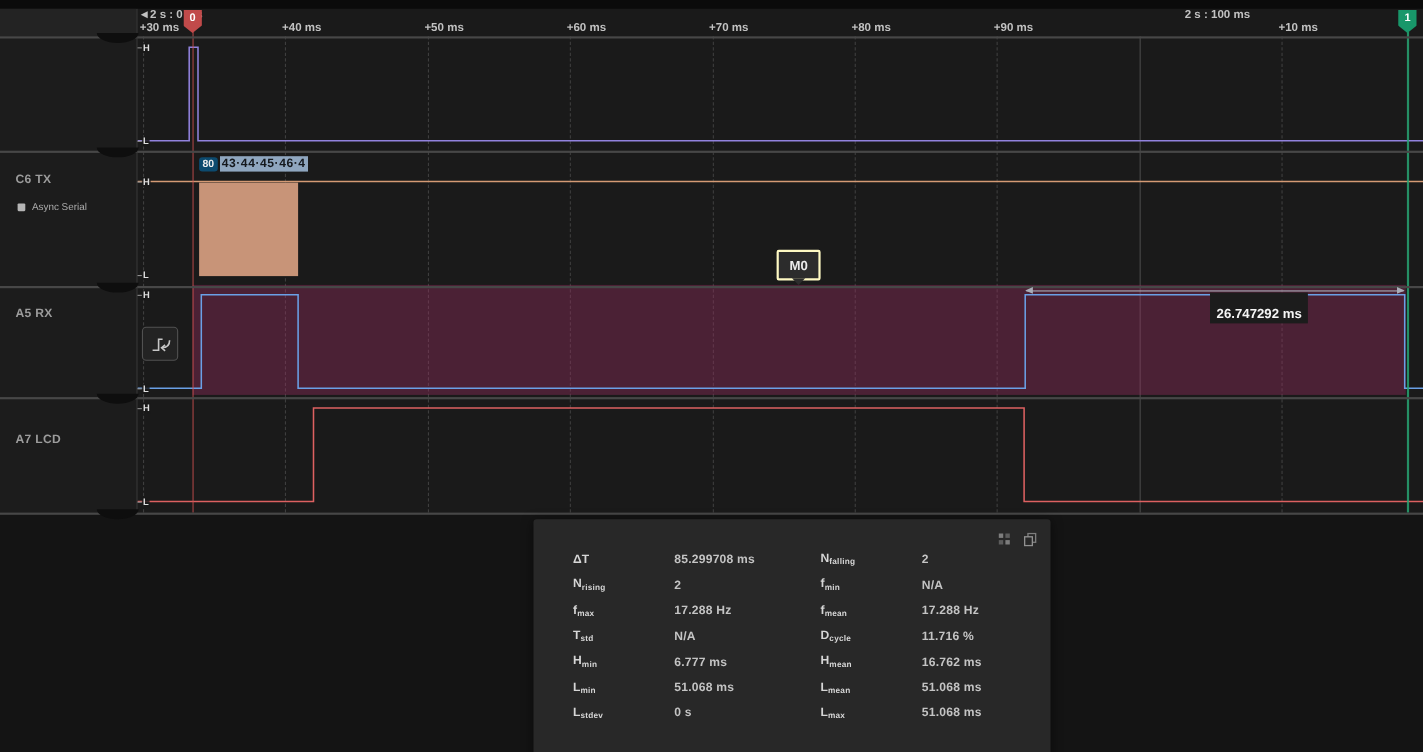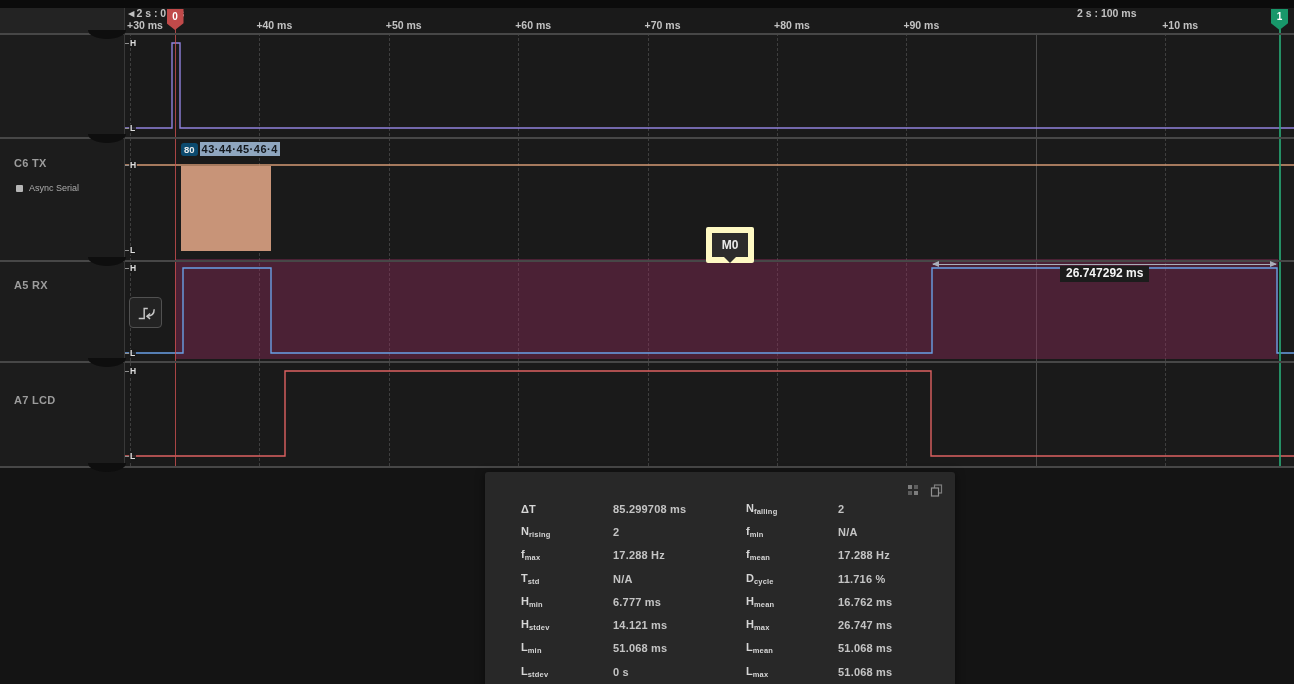--- a/index.html
+++ b/index.html
@@ -48,33 +48,33 @@
     font-size:10px;font-weight:bold;text-align:center;line-height:16px;
     clip-path:polygon(0 0,100% 0,100% 68%,50% 100%,0 68%);cursor:pointer;}
 
   
   #serial-annotation{position:absolute;z-index:7;display:flex;align-items:center;height:16px;white-space:nowrap;}
   #annotation-frame-badge{background:#0c4a6e;color:#ededed;font-size:9.5px;font-weight:bold;
     border-radius:3px;padding:1px 3px;margin-right:2px;}
   #annotation-bytes{background:#8fa6bf;color:#14181d;font-size:11px;font-weight:600;padding:1px 2px;letter-spacing:.5px;}
 
   
-  #m0-marker-label{position:absolute;z-index:8;background:#2c2c2c;border:6px solid #fef9c3;border-radius:2px;
+  #m0-marker-label{position:absolute;z-index:8;background:#2c2c2c;border:2px solid #fef9c3;border-radius:2px;
     width:36px;height:24px;color:#eaeaea;font-size:12px;font-weight:bold;text-align:center;line-height:24px;cursor:pointer;}
   #m0-marker-label::after{content:"";position:absolute;left:50%;bottom:-6px;margin-left:-6px;
     border-left:6px solid transparent;border-right:6px solid transparent;border-top:6px solid #2c2c2c;}
 
   
   #pulse-width-arrow{position:absolute;height:0;border-top:1.4px solid #a9adb8;z-index:7;}
   #pulse-width-arrow::before,#pulse-width-arrow::after{content:"";position:absolute;top:-4.5px;
     border-top:3.5px solid transparent;border-bottom:3.5px solid transparent;}
   #pulse-width-arrow::before{left:-1px;border-right:7px solid #a9adb8;}
   #pulse-width-arrow::after{right:-1px;border-left:7px solid #a9adb8;}
   #pulse-width-label{position:absolute;z-index:8;background:#1c1c1c;color:#f5f5f5;
-    font-size:12px;font-weight:bold;padding:0 6px 2px;white-space:nowrap;}
+    font-size:12px;font-weight:bold;padding:12px 6px 2px;white-space:nowrap;margin-left:40px;}
 
   
   #jump-to-edge-button{position:absolute;left:129px;top:297px;width:31px;height:29px;z-index:7;
     background:#232323;border:1px solid #515151;border-radius:4px;display:flex;align-items:center;justify-content:center;cursor:pointer;}
 
   
   #measurement-panel{position:absolute;left:485px;top:472px;width:470px;height:230px;background:#282828;
     border-radius:3px;box-shadow:0 2px 10px rgba(0,0,0,.5);z-index:9;}
   #panel-toolbar{position:absolute;right:12px;top:11px;display:flex;gap:9px;}
   .panel-icon-btn{width:14px;height:14px;display:flex;align-items:center;justify-content:center;cursor:pointer;opacity:.75;}
@@ -171,26 +171,20 @@
           <span class="mlabel">T<sub>std</sub></span>
           <span class="mvalue">N/A</span>
           <span class="mlabel">D<sub>cycle</sub></span>
           <span class="mvalue">11.716 %</span>
         </div>
         <div class="measurement-row">
           <span class="mlabel">H<sub>min</sub></span>
           <span class="mvalue">6.777 ms</span>
           <span class="mlabel">H<sub>mean</sub></span>
           <span class="mvalue">16.762 ms</span>
-        </div>
-        <div class="measurement-row">
-          <span class="mlabel">H<sub>stdev</sub></span>
-          <span class="mvalue">14.121 ms</span>
-          <span class="mlabel">H<sub>max</sub></span>
-          <span class="mvalue">26.747 ms</span>
         </div>
         <div class="measurement-row">
           <span class="mlabel">L<sub>min</sub></span>
           <span class="mvalue">51.068 ms</span>
           <span class="mlabel">L<sub>mean</sub></span>
           <span class="mvalue">51.068 ms</span>
         </div>
         <div class="measurement-row">
           <span class="mlabel">L<sub>stdev</sub></span>
           <span class="mvalue">0 s</span>

